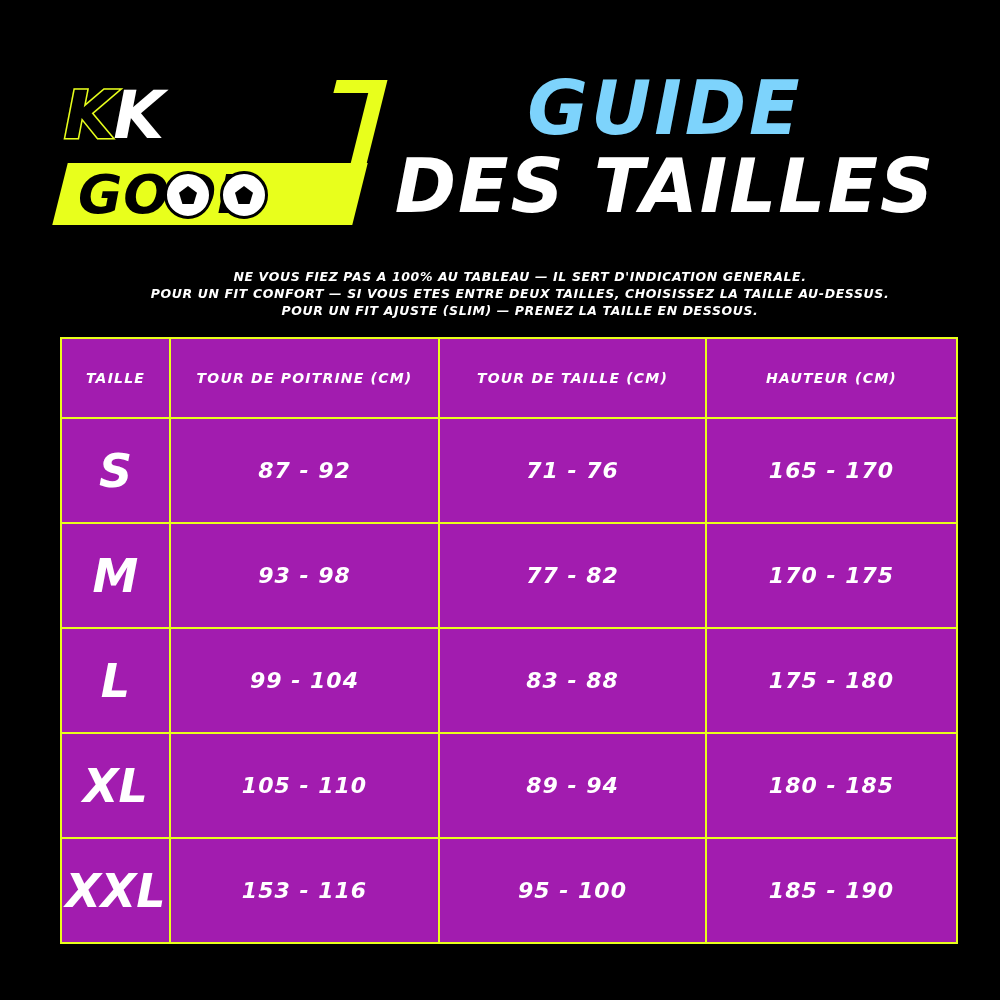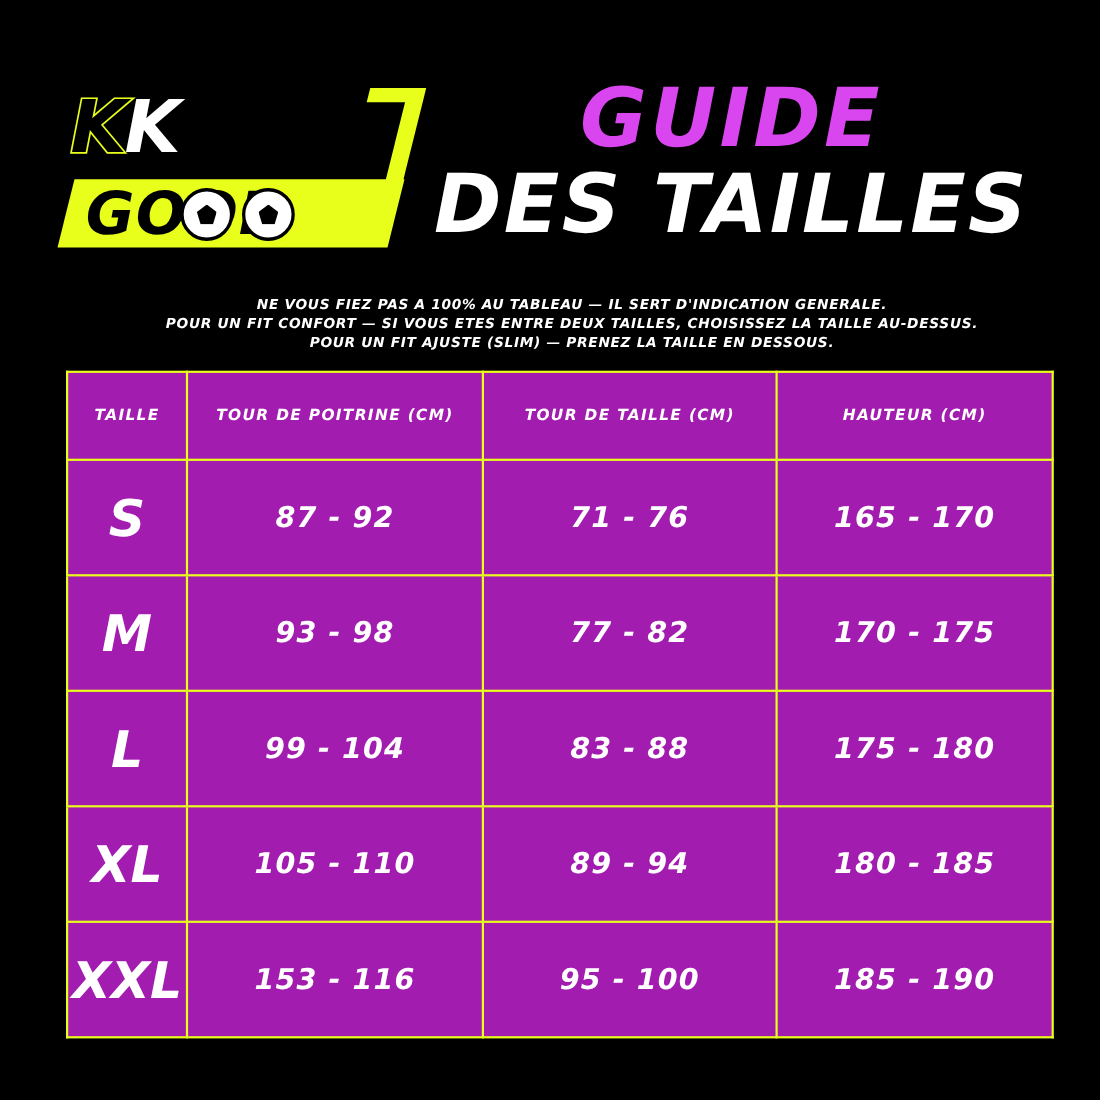--- a/index.html
+++ b/index.html
@@ -121,21 +121,21 @@
     width: 560px;
     text-align: center;
   }
   .title-line1 {
     font-family: "DejaVu Sans", sans-serif;
     font-weight: bold;
     font-style: italic;
     font-size: 74px;
     line-height: 76px;
     letter-spacing: 3px;
-    color: #d946ef;
+    color: #7dd3fc;
   }
   .title-line2 {
     font-family: "DejaVu Sans", sans-serif;
     font-weight: bold;
     font-style: italic;
     font-size: 74px;
     line-height: 80px;
     letter-spacing: 2px;
     color: #ffffff;
   }
@@ -192,21 +192,21 @@
   thead th.col-size { width: 105px; font-size: 15px; }
   thead th.col-chest { width: 265px; }
   thead th.col-waist { width: 263px; }
   thead th.col-height { width: 247px; text-align: center; }
 
   table.size-table tbody td {
     height: 101px;
     font-family: "DejaVu Sans", sans-serif;
     font-weight: bold;
     font-style: italic;
-    font-size: 26px;
+    font-size: 22px;
     letter-spacing: 1px;
   }
   table.size-table tbody td.size-cell {
     font-size: 46px;
     letter-spacing: 0px;
   }
 </style>
 </head>
 <body>
 

